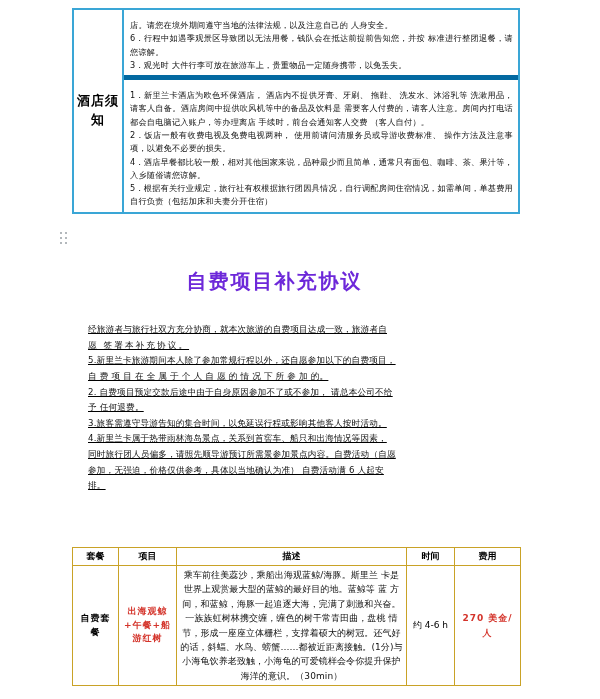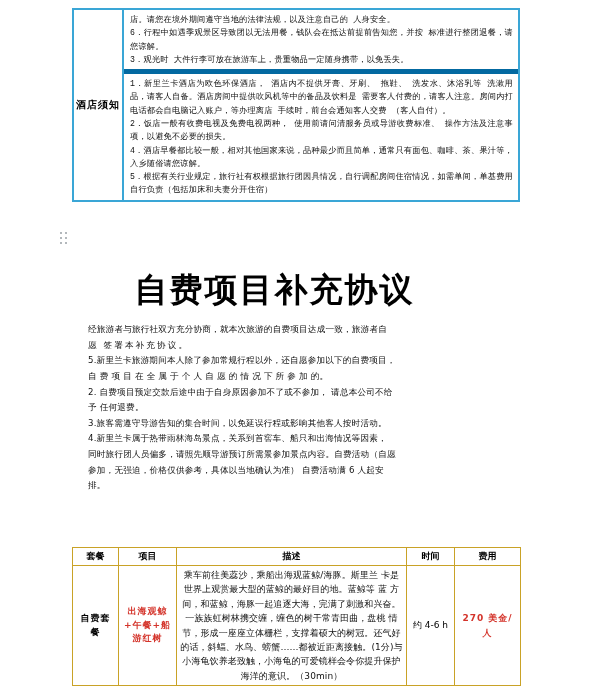--- a/index.html
+++ b/index.html
@@ -33,36 +33,35 @@
     display: flex;
   }
   .notice-left {
     width: 50px;
     flex: 0 0 50px;
     border-right: 2px solid #3aa6d6;
     display: flex;
     align-items: center;
     justify-content: center;
     text-align: center;
-    font-size: 10px;
+    font-size: 13px;
     font-weight: bold;
     line-height: 1.45;
     letter-spacing: 1px;
     color: #000;
     padding: 4px 0;
     box-sizing: border-box;
   }
   .notice-right {
     flex: 1 1 auto;
     box-sizing: border-box;
   }
   .notice-block {
-    padding: 3px 5px 3px 6px;
-    box-sizing: border-box;
-    font-family: Liberation Mono, monospace;
+    padding: 9px 5px 3px 6px;
+    box-sizing: border-box;
   }
   .notice-block.sep {
     border-top: 5px solid #0369a1;
   }
   .notice-line {
     font-size: 8.2px;
     line-height: 1.62;
     color: #111;
     text-align: justify;
     letter-spacing: 0.2px;
@@ -85,32 +84,33 @@
   }
 
   
   .doc-title {
     position: absolute;
     left: 0;
     top: 268px;
     width: 549px;
     text-align: center;
     font-family: "DejaVu Serif", serif;
-    font-size: 33px;
+    font-size: 20px;
     font-weight: bold;
     letter-spacing: 2px;
-    color: #000000;
+    color: #6d28d9;
   }
 
   
   .body-wrap {
     position: absolute;
     left: 88px;
     top: 322px;
     width: 424px;
+    text-decoration: underline;
   }
   .para {
     font-size: 8.6px;
     line-height: 1.82;
     color: #111;
     text-align: justify;
     letter-spacing: 0.2px;
   }
   .para.spread {
     letter-spacing: 2.1px;

